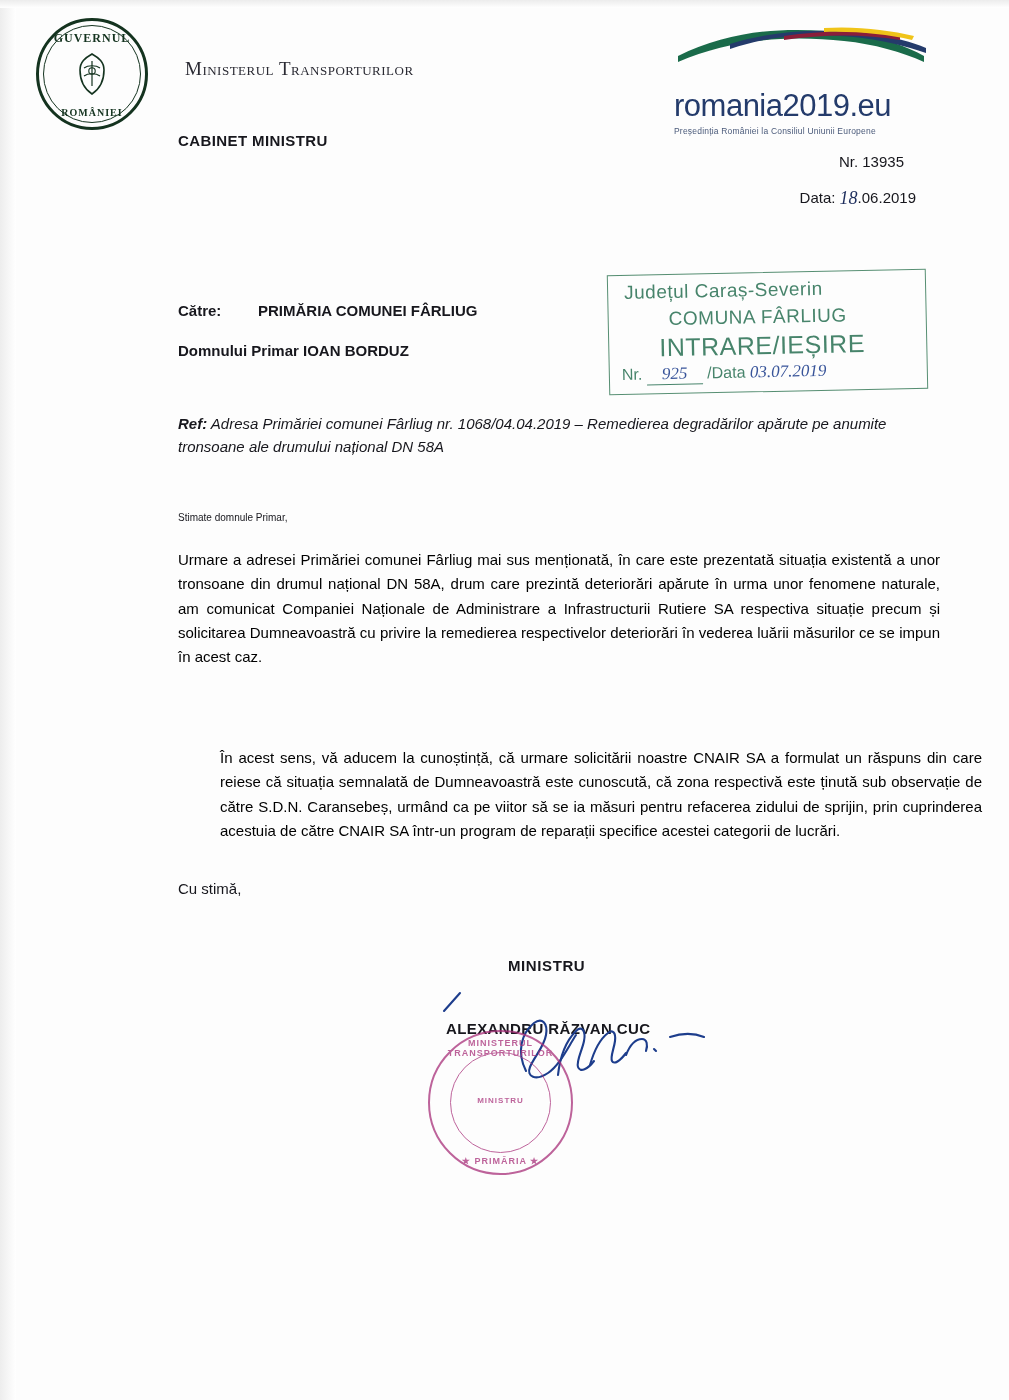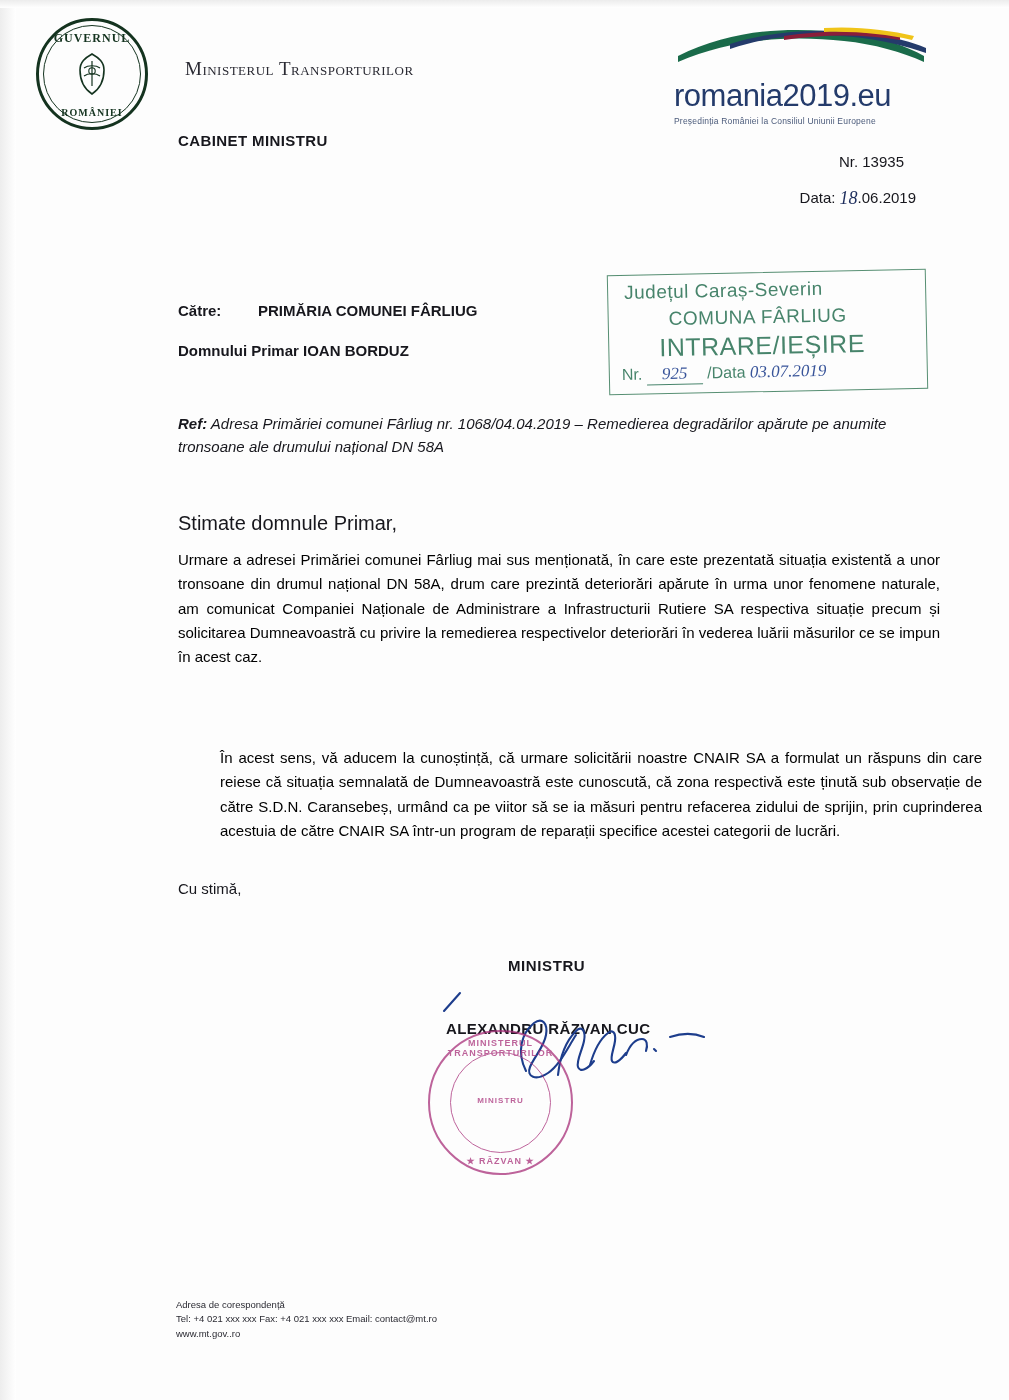--- a/index.html
+++ b/index.html
@@ -88,21 +88,21 @@
   }
   .ro2019 .swoosh {
     width: 260px;
     height: 46px;
   }
   .ro2019 .brand {
     font-family: "Liberation Sans", sans-serif;
     font-size: 31px;
     color: #243b6b;
     letter-spacing: -0.5px;
-    margin-top: 6px;
+    margin-top: 16px;
   }
   .ro2019 .subbrand {
     font-size: 8.5px;
     color: #4a5a7a;
     letter-spacing: 0.2px;
     margin-top: 2px;
   }
 
   
   .cabinet {
@@ -225,21 +225,21 @@
   }
   .ref .ref-lbl {
     font-weight: bold;
     font-style: italic;
   }
 
   .salut {
     position: absolute;
     left: 178px;
     top: 512px;
-    font-size: 20px;
+    font-size: 10px;
     color: #17171d;
   }
 
   .para {
     position: absolute;
     left: 178px;
     width: 762px;
     font-size: 15px;
     line-height: 1.62;
     text-align: justify;
@@ -432,22 +432,17 @@
       <path d="M224 74 L226 76"></path>
       <path d="M240 62 C252 58 264 58 274 62"></path>
     </g>
   </svg>
 
   <div class="round-stamp">
     <div class="ro"></div>
     <div class="ri"></div>
     <div class="txt t-top">MINISTERUL TRANSPORTURILOR</div>
     <div class="txt t-mid">MINISTRU</div>
-    <div class="txt t-bot">★ RĂZVAN ★</div>
-  </div>
-
-  <div class="footer">
-    <div>Adresa de corespondență</div>
-    <div>Tel: +4 021 xxx xxx Fax: +4 021 xxx xxx Email: contact@mt.ro</div>
-    <div>www.mt.gov..ro</div>
-  </div>
+    <div class="txt t-bot">★ PRIMĂRIA ★</div>
+  </div>
+
 
 </div>
 
 </body></html>

